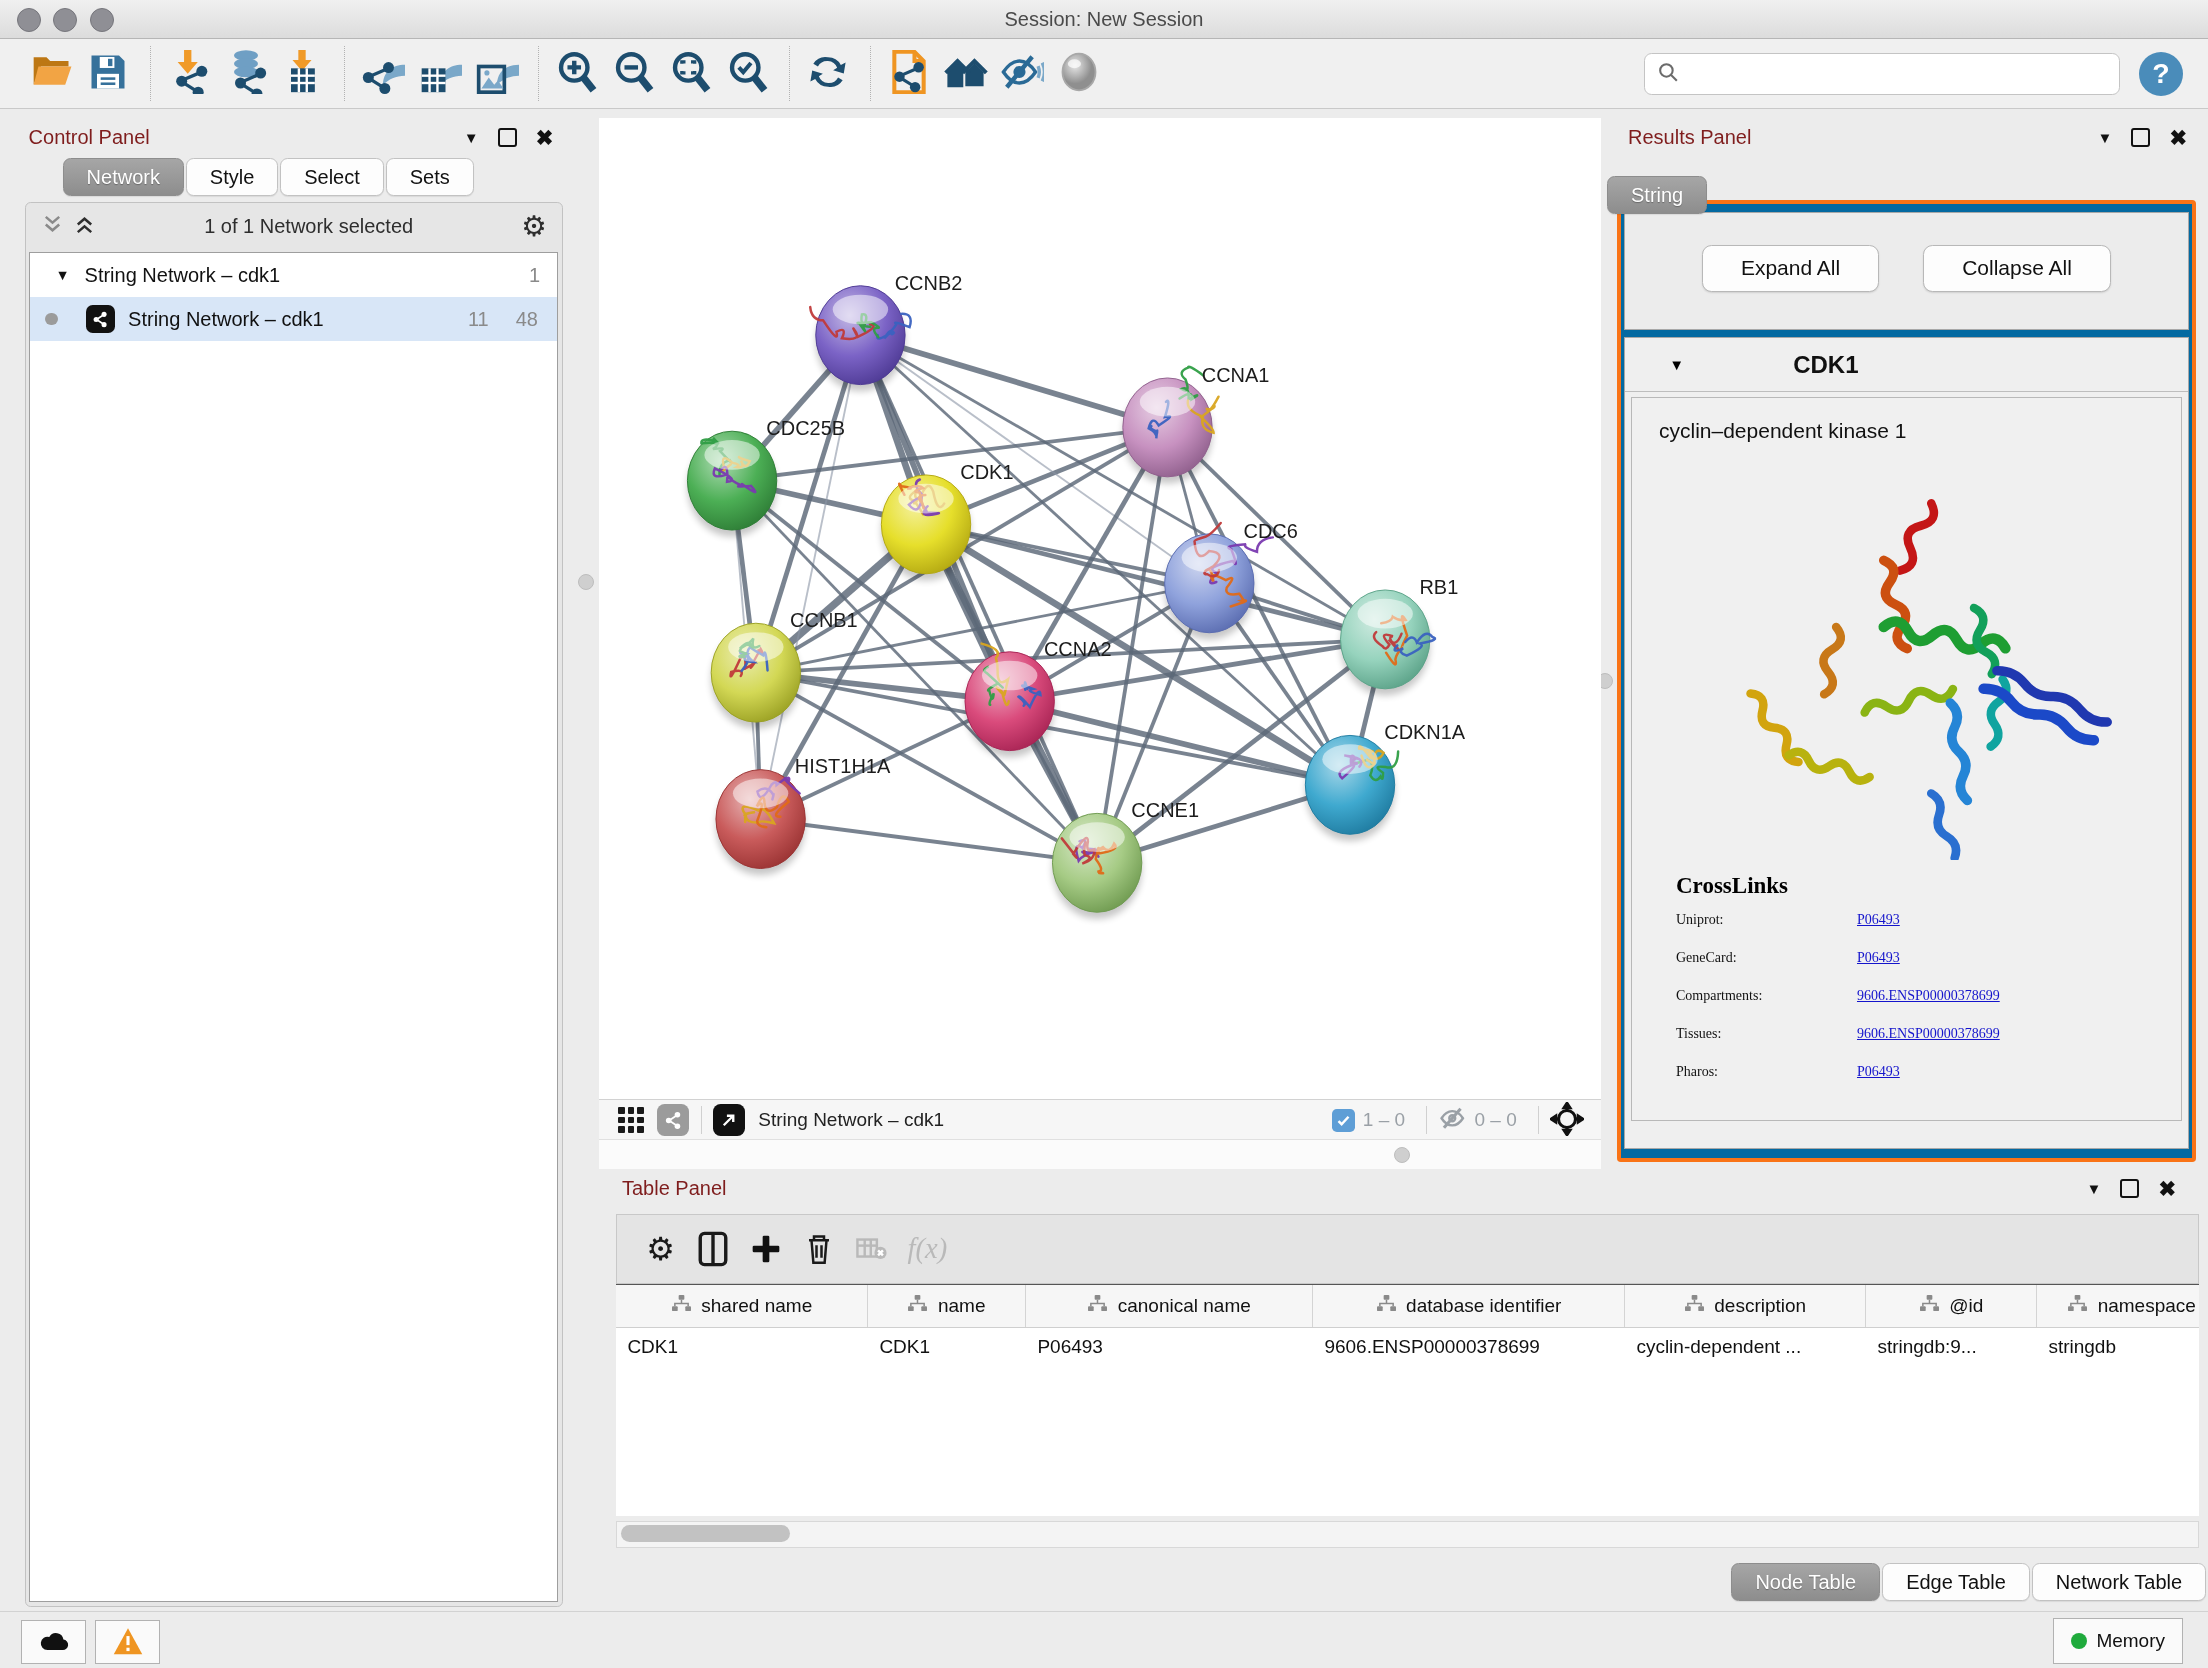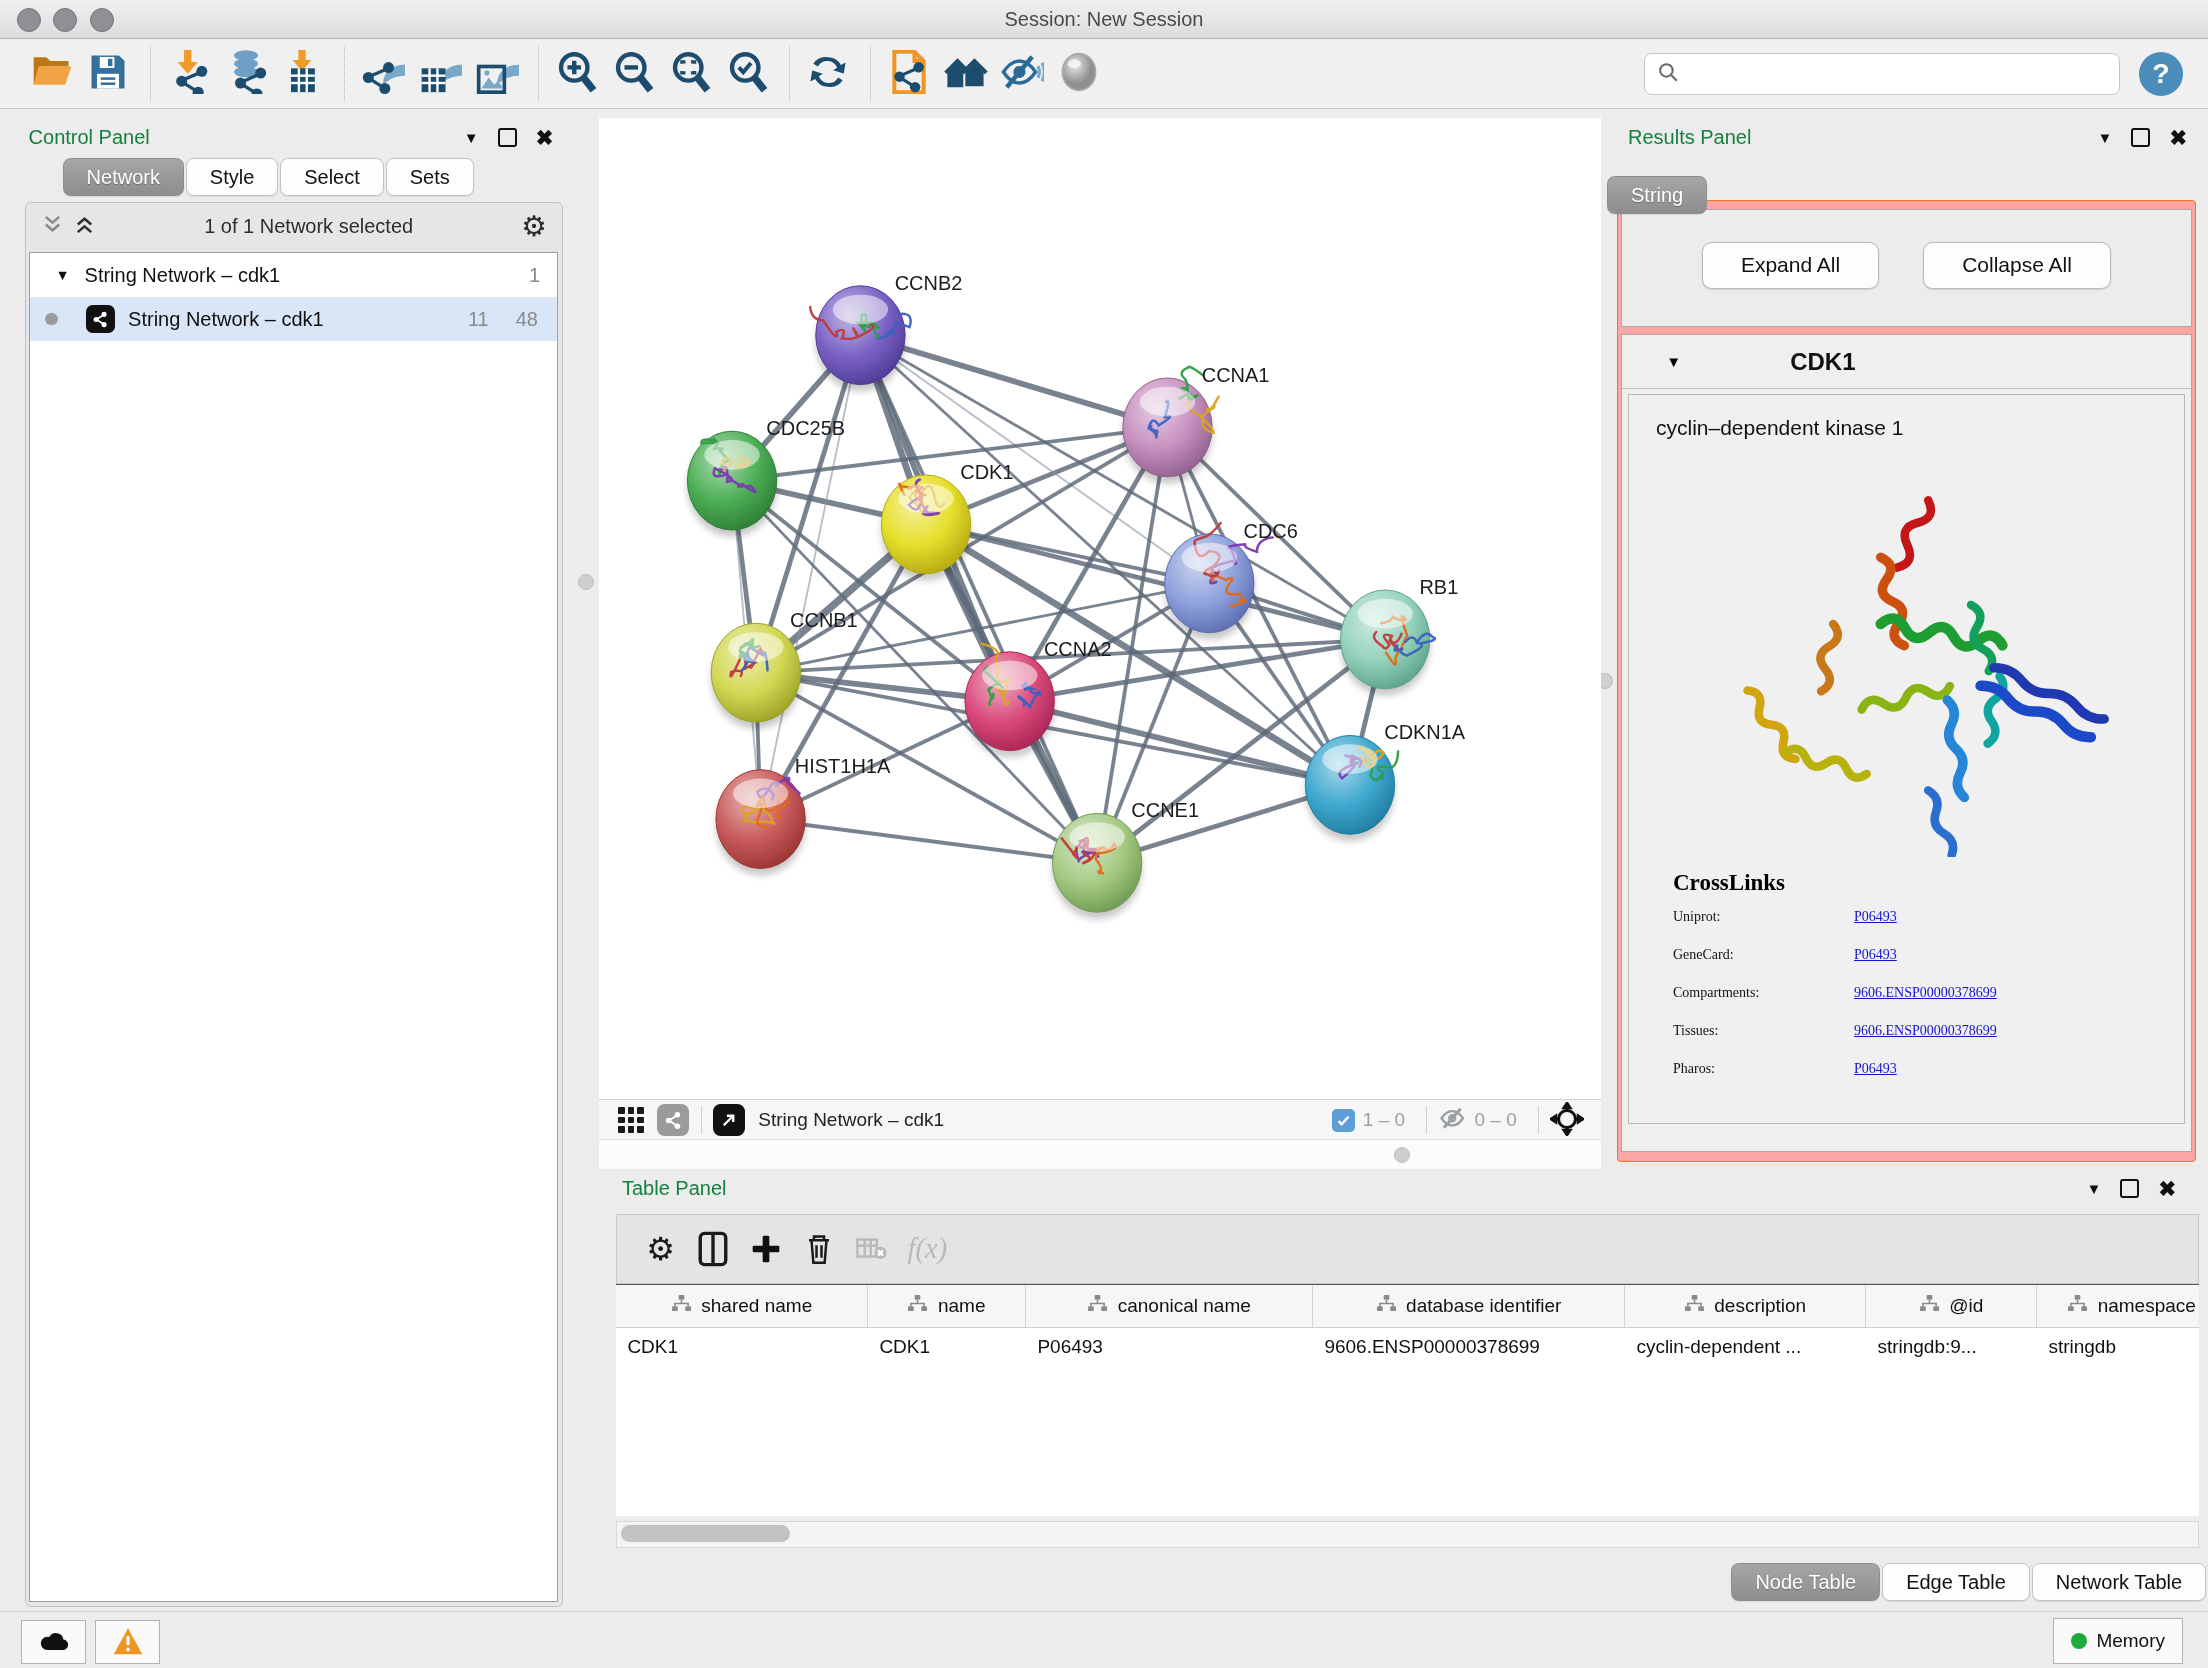--- a/index.html
+++ b/index.html
@@ -20,21 +20,21 @@
   .tbtn svg{width:44px;height:44px;}
   .tsep{height:55px;border-left:1.9px dotted #b2b2b2;margin:0 11.4px;}
   .searchwrap{margin-left:auto;margin-right:19px;display:flex;align-items:center;}
   .searchbox{width:476px;height:42px;background:#fff;border:1.9px solid #c4c4c4;border-radius:7.6px;
     display:flex;align-items:center;padding-left:11.4px;box-sizing:border-box;}
   .searchbox input{border:none;outline:none;font-size:19px;flex:1;background:transparent;}
   .helpbtn{width:44px;height:44px;border-radius:50%;background:#4a8cba;color:#fff;font-size:28.5px;font-weight:bold;
     display:flex;align-items:center;justify-content:center;margin-right:25px;cursor:pointer;}
 
   
-  .panel-head{font-size:20px;color:#15803d;}
+  .panel-head{font-size:20px;color:#7f1d1d;}
   .panel-icons{display:flex;align-items:center;gap:19px;}
   .pi-caret{font-size:15px;color:#111;cursor:pointer;}
   .pi-float{width:15px;height:15px;border:2.4px solid #111;border-radius:2.9px;cursor:pointer;}
   .pi-close{font-size:21px;color:#111;font-weight:bold;cursor:pointer;line-height:15px;}
 
   .tab{background:#fdfdfd;border:1px solid #c2c2c2;padding:6.7px 23px;font-size:20px;color:#111;
     border-radius:7.6px;margin-right:1.9px;cursor:pointer;box-shadow:0 1px 1px rgba(0,0,0,.08);}
   .tab.selected{background:linear-gradient(#a6a6a6,#8d8d8d);color:#fff;border-color:#8d8d8d;
     text-shadow:0 1px 1px rgba(0,0,0,.3);}
 
@@ -65,21 +65,21 @@
   .gridicon b{width:6.7px;height:6.7px;background:#1a1a1a;border-radius:1px;}
   .grayshare{width:32px;height:32px;border-radius:7.6px;background:#9b9b9b;display:flex;align-items:center;justify-content:center;margin-left:13.3px;}
   .blackexpand{width:32px;height:32px;border-radius:7.6px;background:#111;display:flex;align-items:center;justify-content:center;}
   .hsplit{position:absolute;left:599px;top:1139px;width:1002px;height:28.5px;background:#fbfbfb;border-top:1px solid #e0e0e0;}
   .splitdot{position:absolute;width:14.3px;height:14.3px;border-radius:50%;background:#cfcfcf;border:1px solid #bdbdbd;}
 
   
   .results-panel{position:absolute;left:1607px;top:118px;width:595px;height:1050px;}
   .rp-header{display:flex;align-items:center;justify-content:space-between;height:38px;padding:0 15px 0 21px;}
   .rp-tab{display:flex;margin-top:20px;position:relative;z-index:2;}
-  .rp-outer{position:absolute;left:9.5px;right:5.7px;top:82px;bottom:5.7px;background:#fca5a5;border:1px solid #f97316;border-radius:3.8px;}
+  .rp-outer{position:absolute;left:9.5px;right:5.7px;top:82px;bottom:5.7px;background:#0369a1;border:4px solid #f97316;border-radius:3.8px;}
   .rp-btnbox{position:absolute;left:3.8px;right:3.8px;top:7.6px;height:116px;background:#ececec;border:1px solid #a8a8a8;}
   .rp-buttons{display:flex;justify-content:center;gap:44px;margin-top:32px;}
   .rp-btn{background:#fdfdfd;border:1px solid #b8b8b8;border-radius:9.5px;font-size:21px;color:#111;
     padding:10.5px 38px;cursor:pointer;box-shadow:0 1px 1.9px rgba(0,0,0,.12);}
   .rp-contentbox{position:absolute;left:3.8px;right:3.8px;top:133px;bottom:9.5px;background:#efefef;border:1px solid #a8a8a8;}
   .rp-generow{height:53px;display:flex;align-items:center;border-bottom:1px solid #bdbdbd;}
   .rp-gene{font-size:24px;font-weight:bold;color:#111;margin-left:109px;}
   .rp-inner{position:absolute;left:5.7px;right:5.7px;top:59px;bottom:27px;background:#f0f0f0;border:1px solid #b8b8b8;}
   .rp-desc{font-size:21px;color:#111;margin:21px 0 0 27px;}
   .crosslinks{font-family:"Liberation Serif",serif;margin:13.3px 0 0 44px;}

